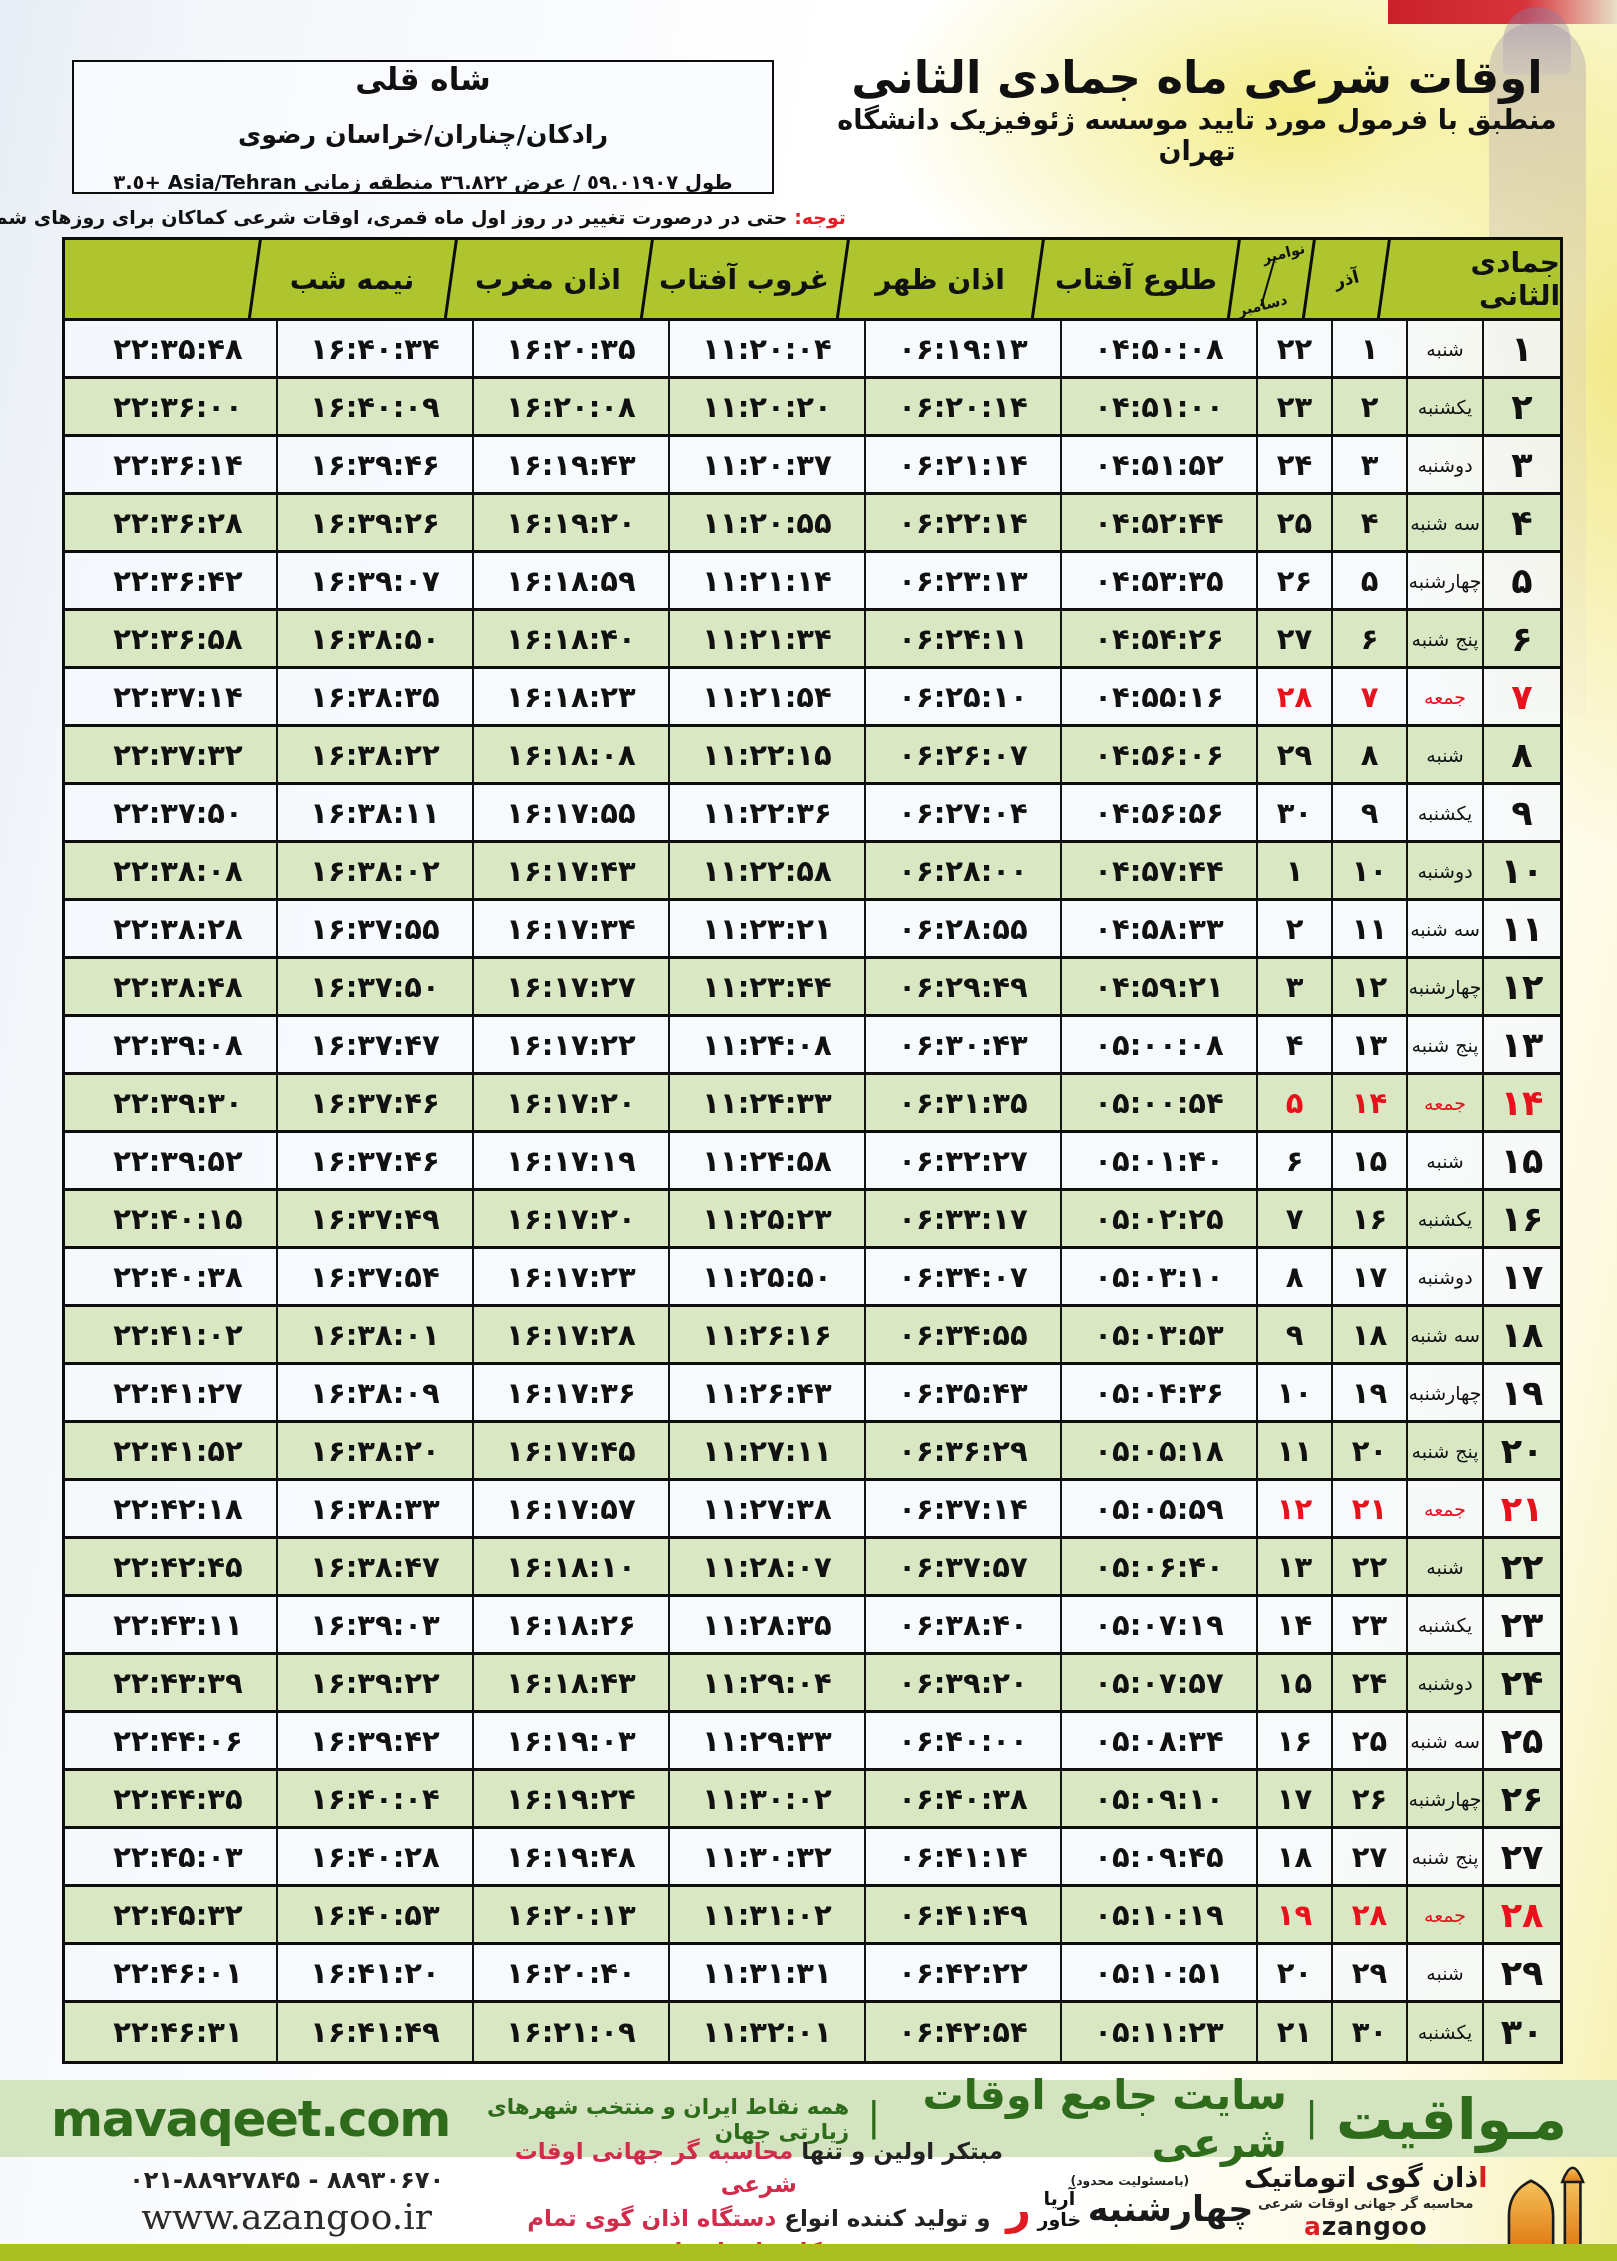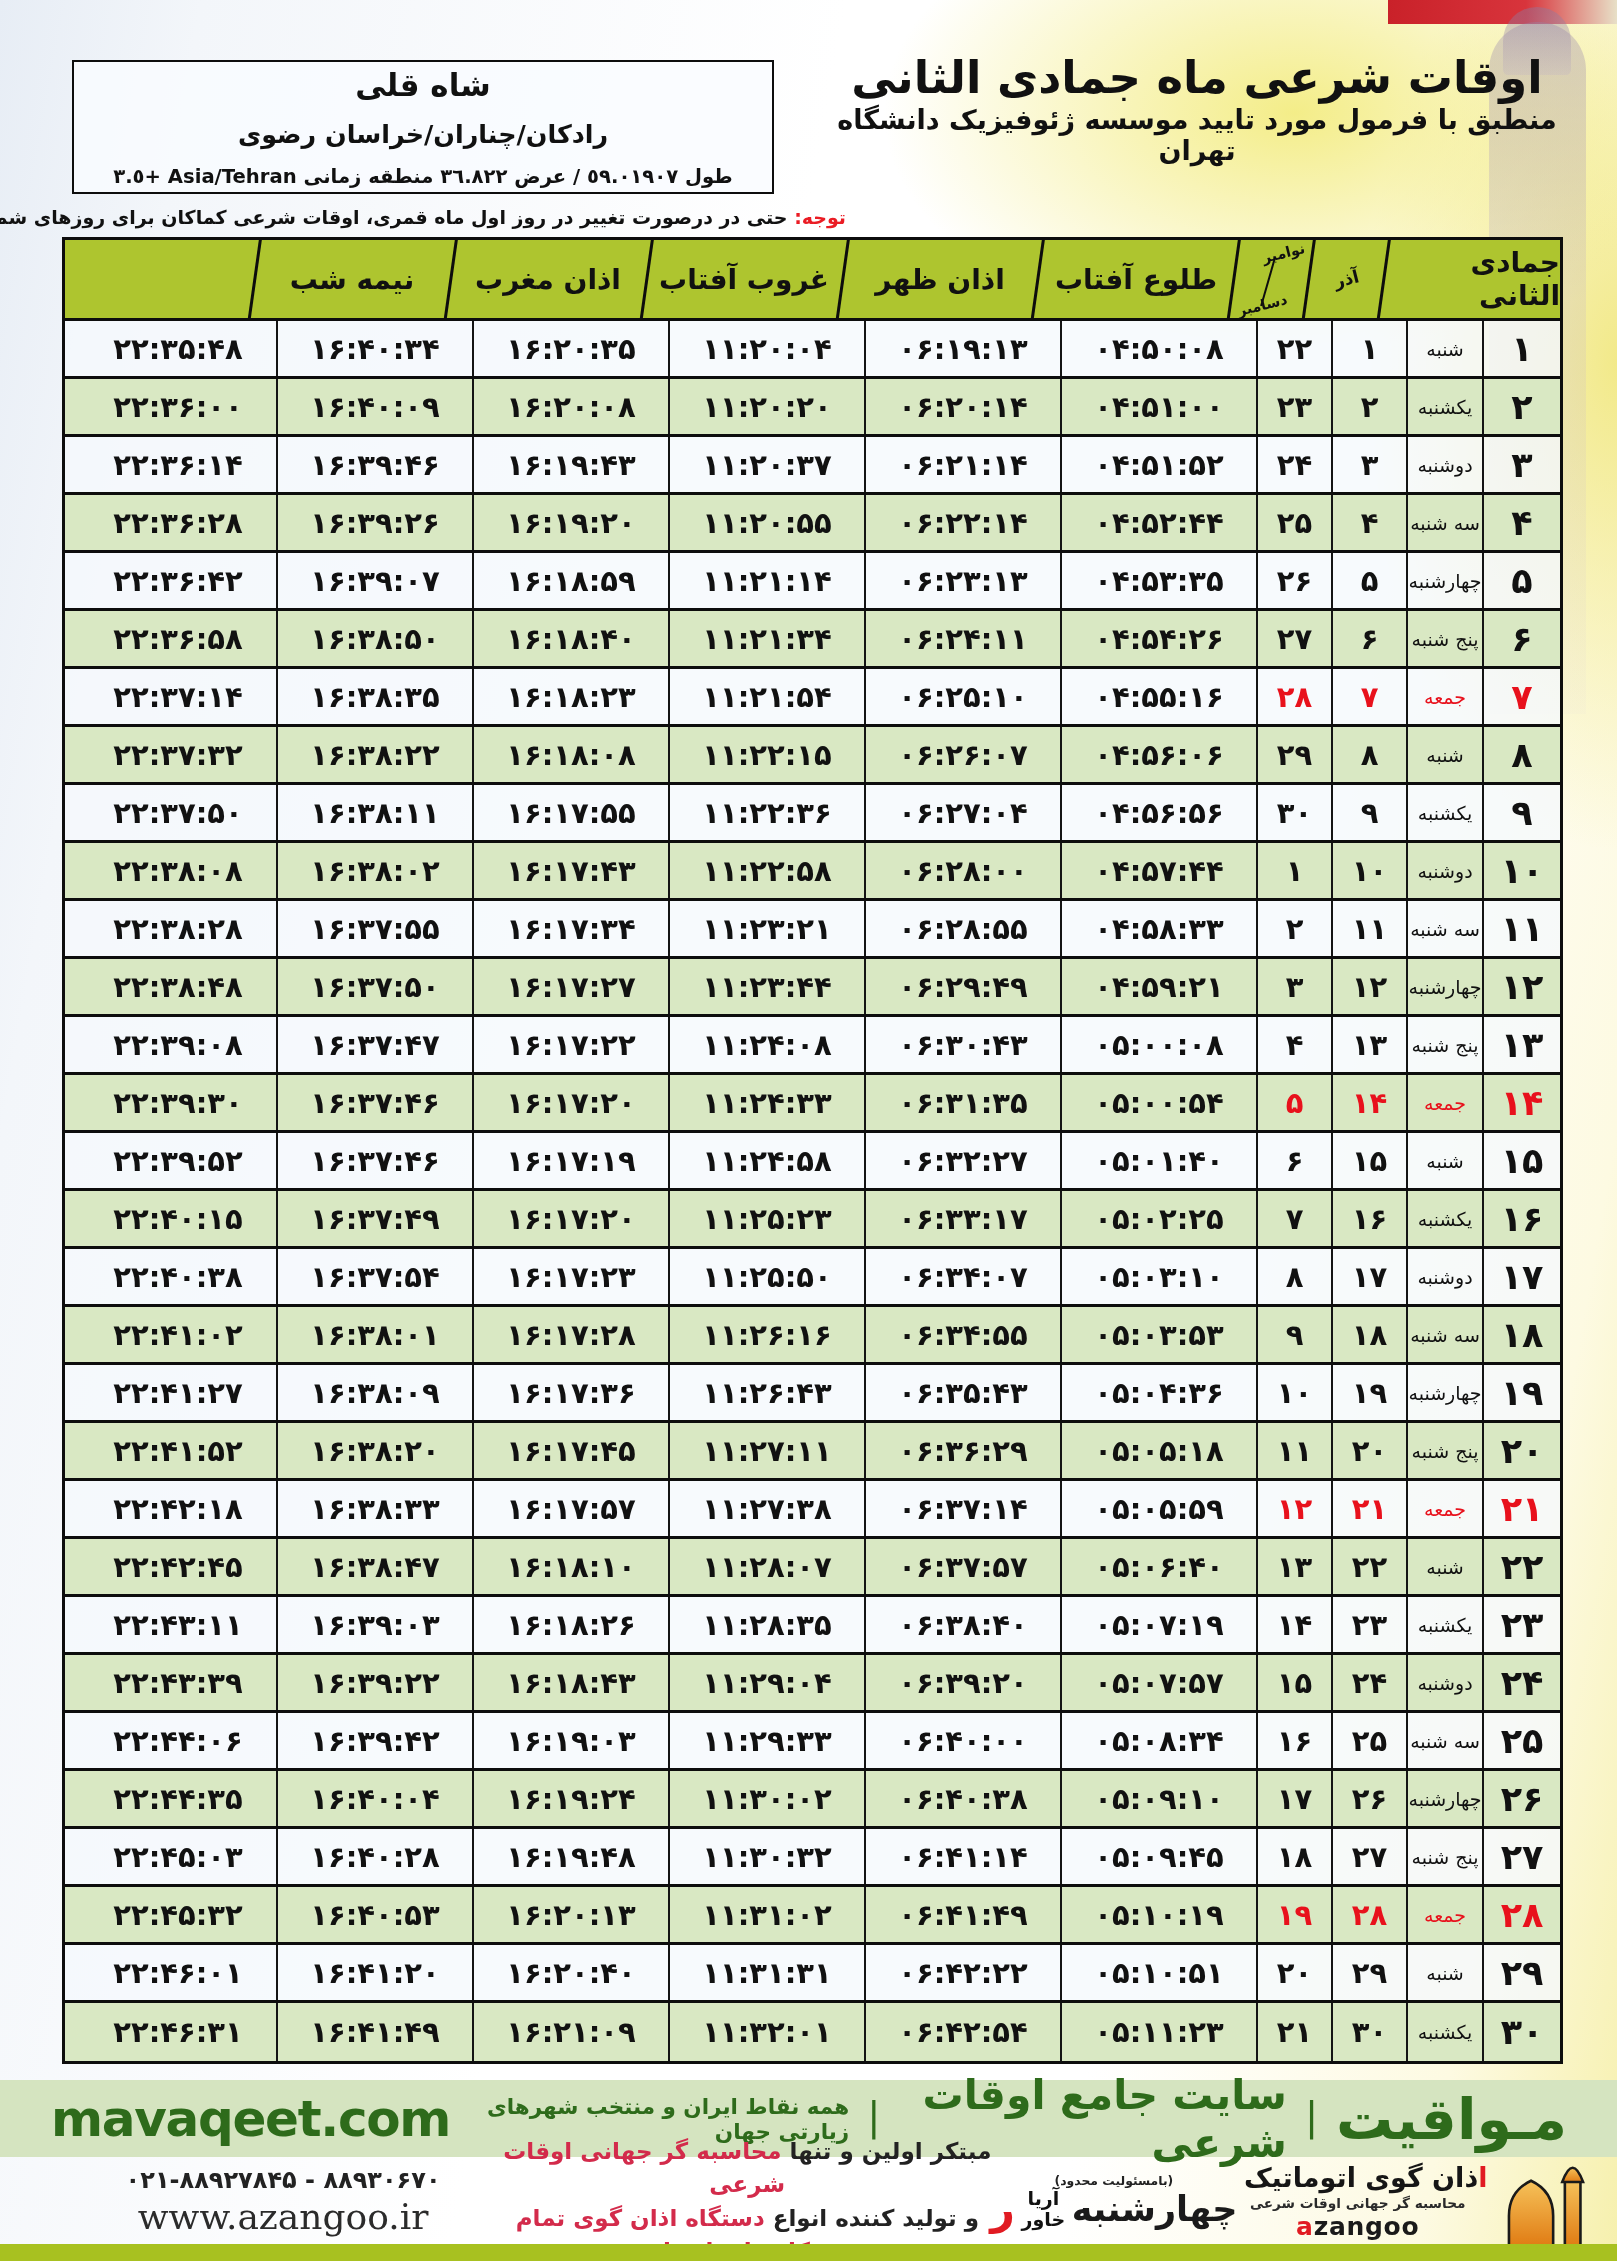--- a/index.html
+++ b/index.html
@@ -17,21 +17,21 @@
     background:linear-gradient(to right,#c92129,#d8343c 60%,#e8e2c9); z-index:0; }
   .minaret { position:absolute; left:1489px; top:22px; width:97px; height:692px; z-index:0;
     border-radius:48px 48px 0 0; opacity:.5;
     background:linear-gradient(to bottom, rgba(156,138,172,.75), rgba(190,175,205,.45) 40%, rgba(215,205,225,.15)); }
   .minaret-cap { position:absolute; left:1503px; top:6.5px; width:68px; height:68px; z-index:0;
     border-radius:34px 34px 5.2px 5.2px; opacity:.55;
     background:linear-gradient(to bottom, rgba(140,120,160,.8), rgba(185,170,200,.4)); }
   
   .loc-box { position:absolute; left:72px; top:60px; width:702px; height:134px; z-index:2;
     border:2.6px solid #0d0d0d; background:rgba(249,251,255,0.82);
-    direction:rtl; text-align:center; display:flex; flex-direction:column; justify-content:center; gap:16px; }
+    direction:rtl; text-align:center; display:flex; flex-direction:column; justify-content:center; gap:22px; }
   .loc-name   { font-size:31px; font-weight:700; }
   .loc-region { font-size:25.4px; font-weight:700; }
   .loc-coords { font-size:19.6px; font-weight:700; }
   
   .title-block { position:absolute; left:796px; top:51px; width:802px; z-index:2;
     direction:rtl; text-align:center; }
   .main-title { font-size:45px; font-weight:700; letter-spacing:-0.7px; }
   .sub-title  { font-size:27px; font-weight:700; }
   .years-line { font-size:23.5px; font-weight:700; margin-top:15.7px; }
   
@@ -87,21 +87,21 @@
     line-height:1.45; color:#222; }
   .slogan .crimson { color:#d32b4b; }
   .rayanik { direction:rtl; width:215px; text-align:center; margin-right:6.5px; }
   .rayanik .note { font-size:12.4px; font-weight:700; color:#222; }
   .rayanik .row { display:flex; direction:rtl; align-items:center; justify-content:center; gap:6.5px; }
   .rayanik .big { font-size:35px; font-weight:900; color:#1a1a1a; }
   .rayanik .stack { display:flex; flex-direction:column; font-size:19px; font-weight:700; line-height:1.1; }
   .rayanik .rmark { font-size:43px; font-weight:900; color:#e11b22; line-height:.8; }
   .azangoo { direction:rtl; display:flex; align-items:center; gap:9px; margin-right:23.5px; }
   .azangoo .texts { text-align:center; }
-  .az-line1 { font-size:27px; font-weight:900; color:#161616; white-space:nowrap;margin-left:16px; }
+  .az-line1 { font-size:27px; font-weight:900; color:#161616; white-space:nowrap; }
   .az-line1 .red { color:#e11b22; }
   .az-line2 { font-size:13.7px; font-weight:700; color:#2b2b2b; margin-top:2.6px; }
   .az-line3 { direction:ltr; font-size:25px; font-weight:800; color:#1a1a1a; letter-spacing:0.7px; margin-top:1.3px; }
   .az-line3 .red { color:#e11b22; }
   
   .bottom-bar { position:absolute; left:0; bottom:0; width:1618px; height:17px; background:#a8c120; z-index:2; }
 </style>
 </head>
 <body>
 

